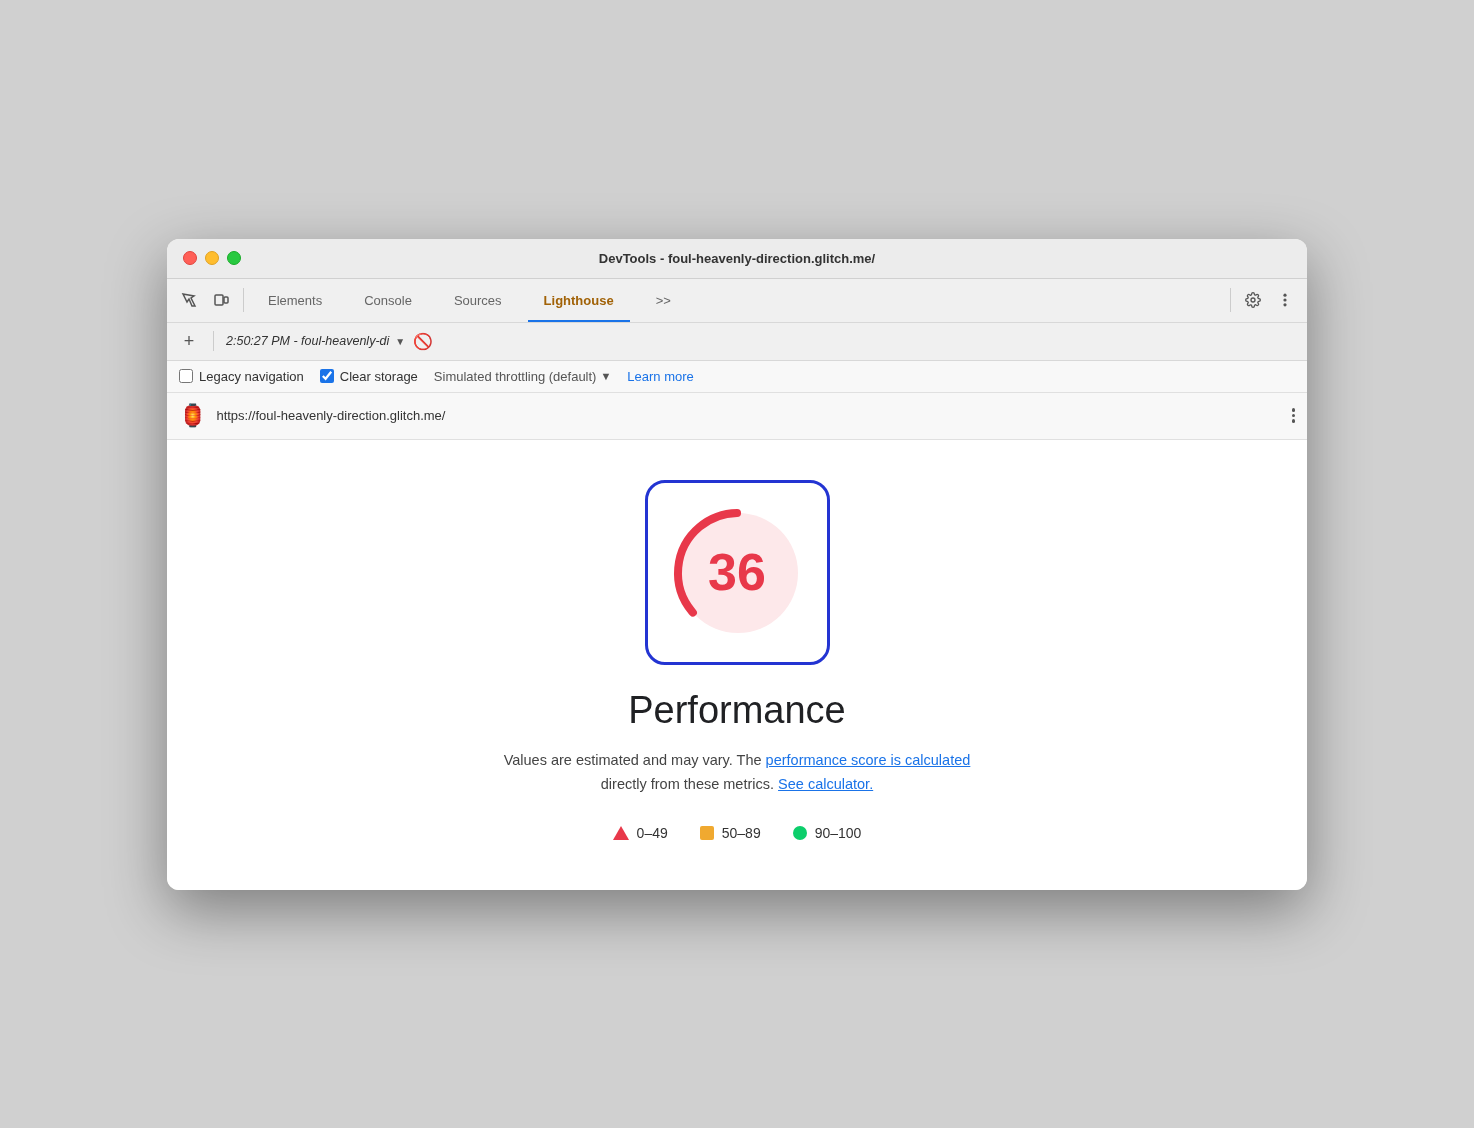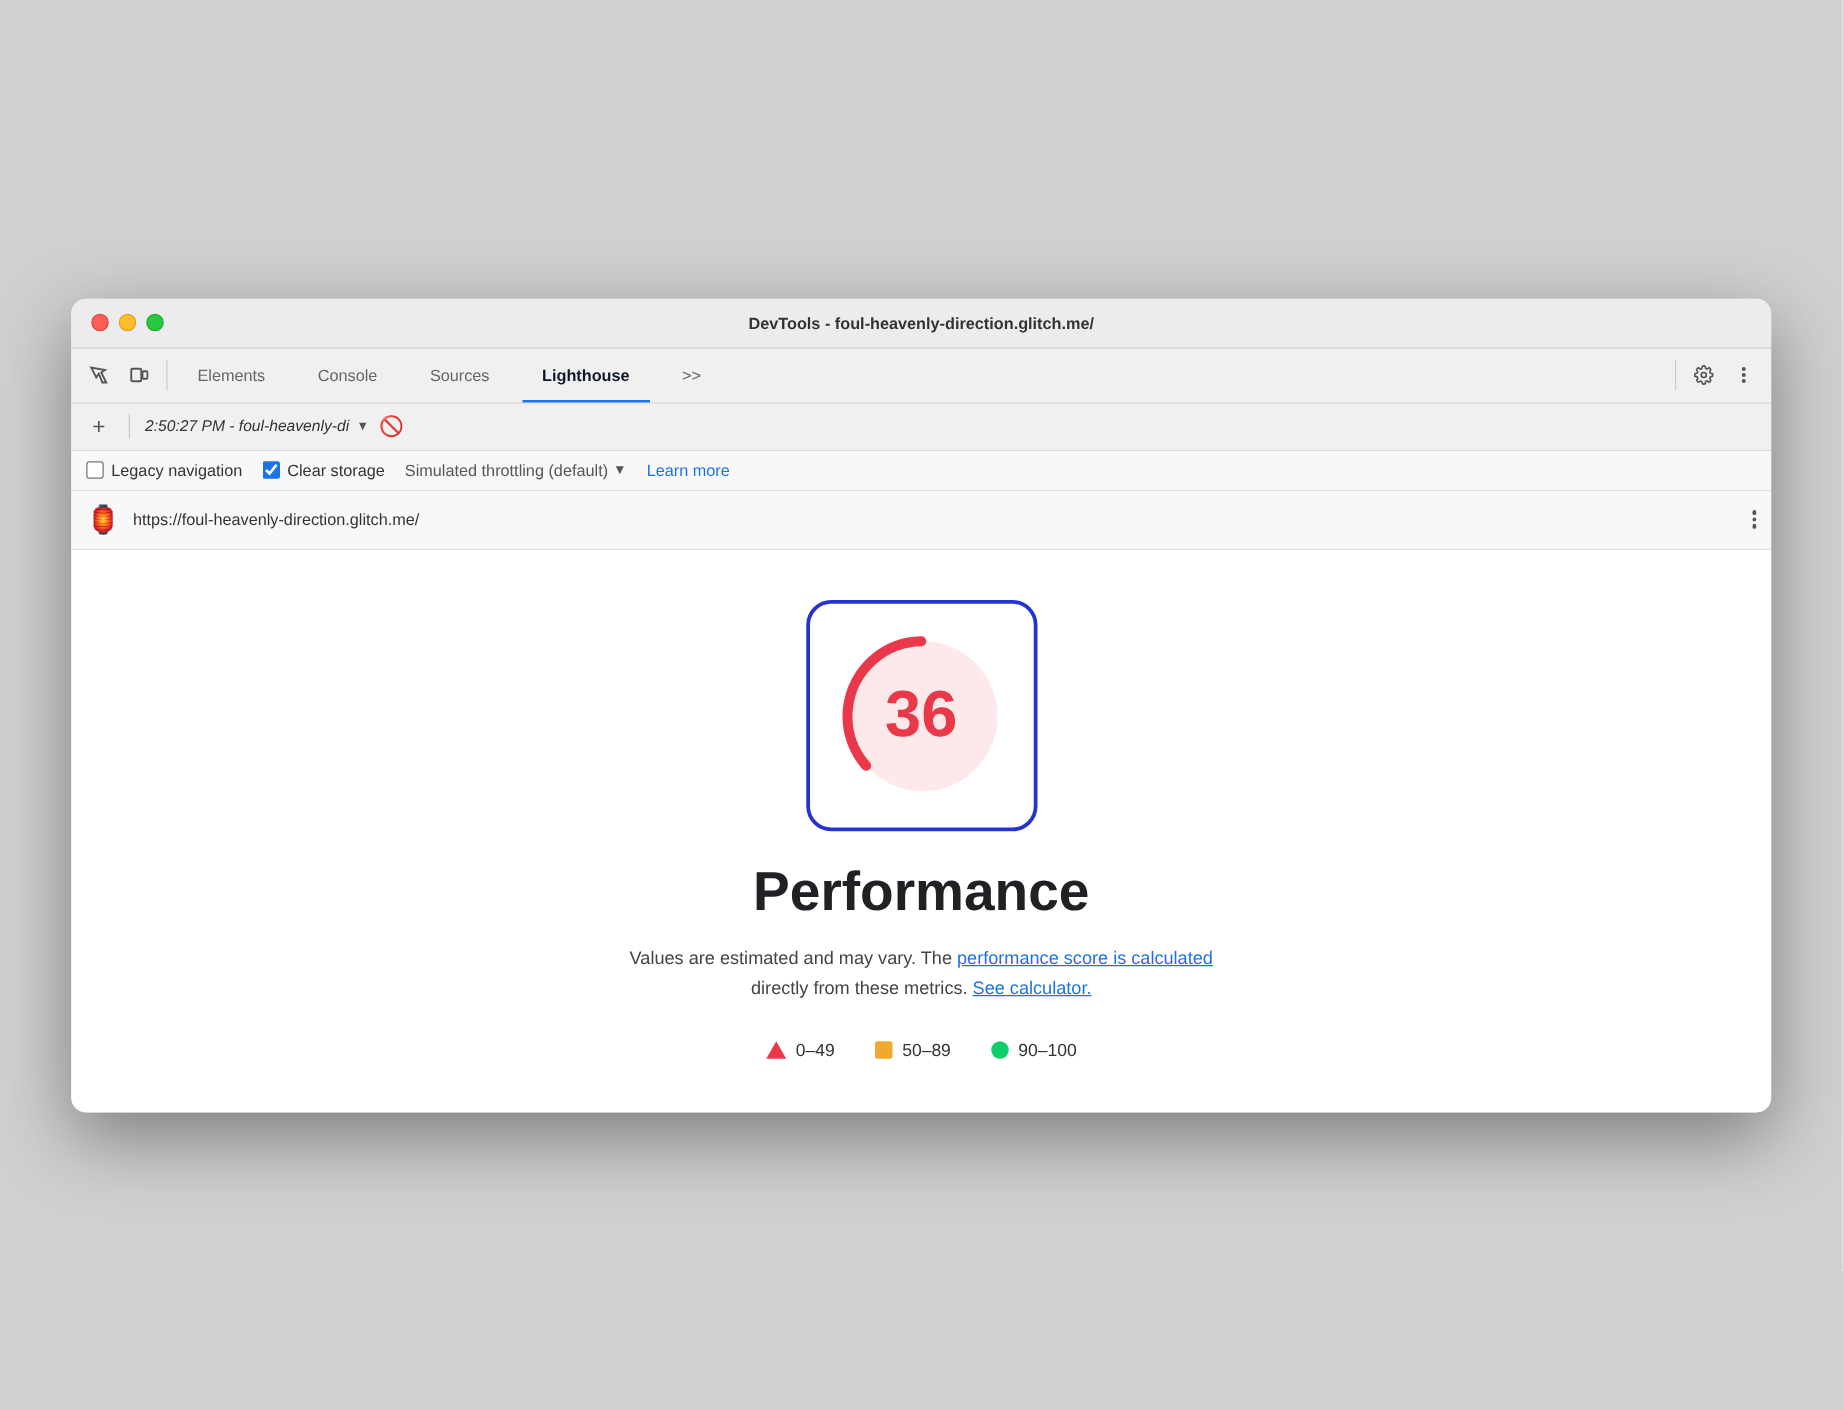--- a/index.html
+++ b/index.html
@@ -7,21 +7,21 @@
     body {
       background: #d0d0d0;
       display: flex;
       justify-content: center;
       align-items: center;
       min-height: 100vh;
       font-family: -apple-system, BlinkMacSystemFont, 'Segoe UI', sans-serif;
     }
 
     .window {
-      width: 1360px;
+      width: 1140px;
       background: #f5f5f0;
       border-radius: 12px;
       box-shadow: 0 20px 60px rgba(0,0,0,0.4);
       overflow: hidden;
     }
 
     
     .title-bar {
       background: #ececec;
       border-bottom: 1px solid #d0d0d0;
@@ -98,21 +98,21 @@
       display: flex;
       align-items: center;
       font-size: 13px;
       color: #666;
       cursor: pointer;
       position: relative;
       white-space: nowrap;
     }
 
     .tab.active {
-      color: #0f172a;
+      color: #a16207;
       font-weight: 600;
     }
 
     .tab.active::after {
       content: '';
       position: absolute;
       bottom: 0;
       left: 0;
       right: 0;
       height: 2px;
@@ -290,22 +290,22 @@
     .score-number {
       font-size: 52px;
       font-weight: 700;
       color: #e8384a;
       position: relative;
       z-index: 1;
     }
 
     
     .performance-title {
-      font-size: 44px;
-      font-weight: 700;
+      font-size: 38px;
+      font-weight: 400;
       color: #202124;
       margin-bottom: 16px;
       text-align: center;
     }
 
     
     .description {
       font-size: 14.5px;
       color: #444;
       text-align: center;

